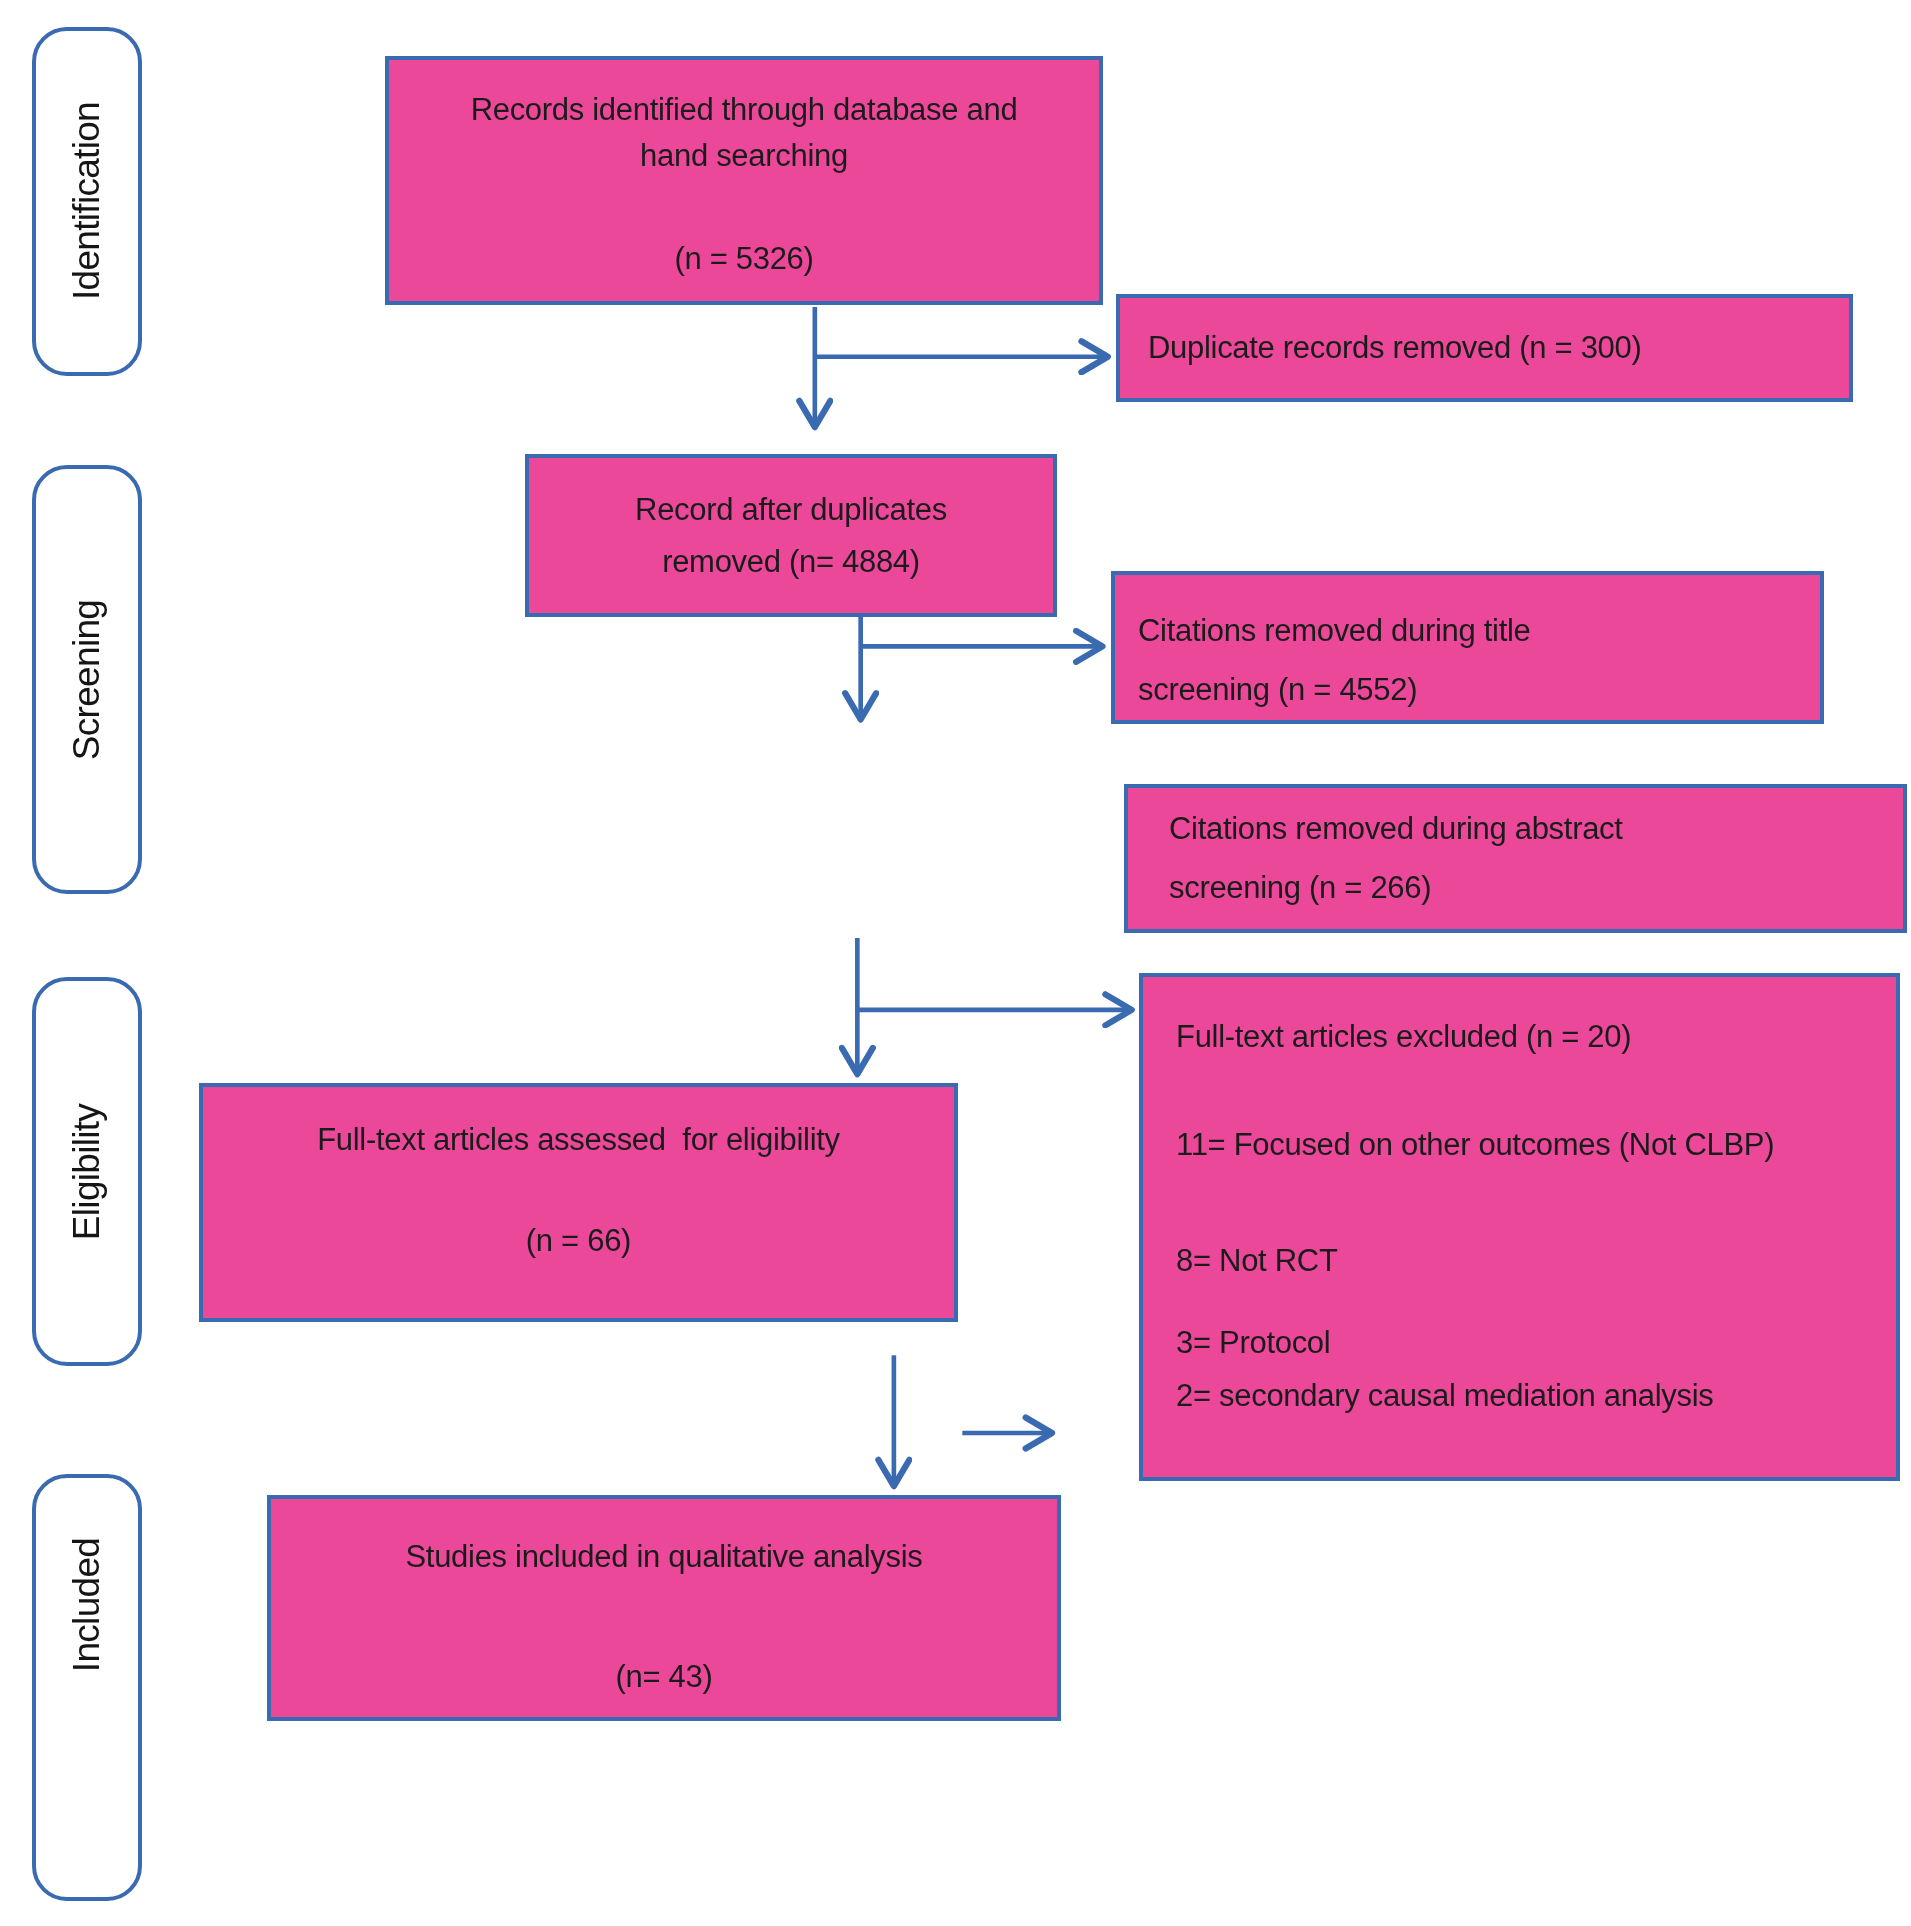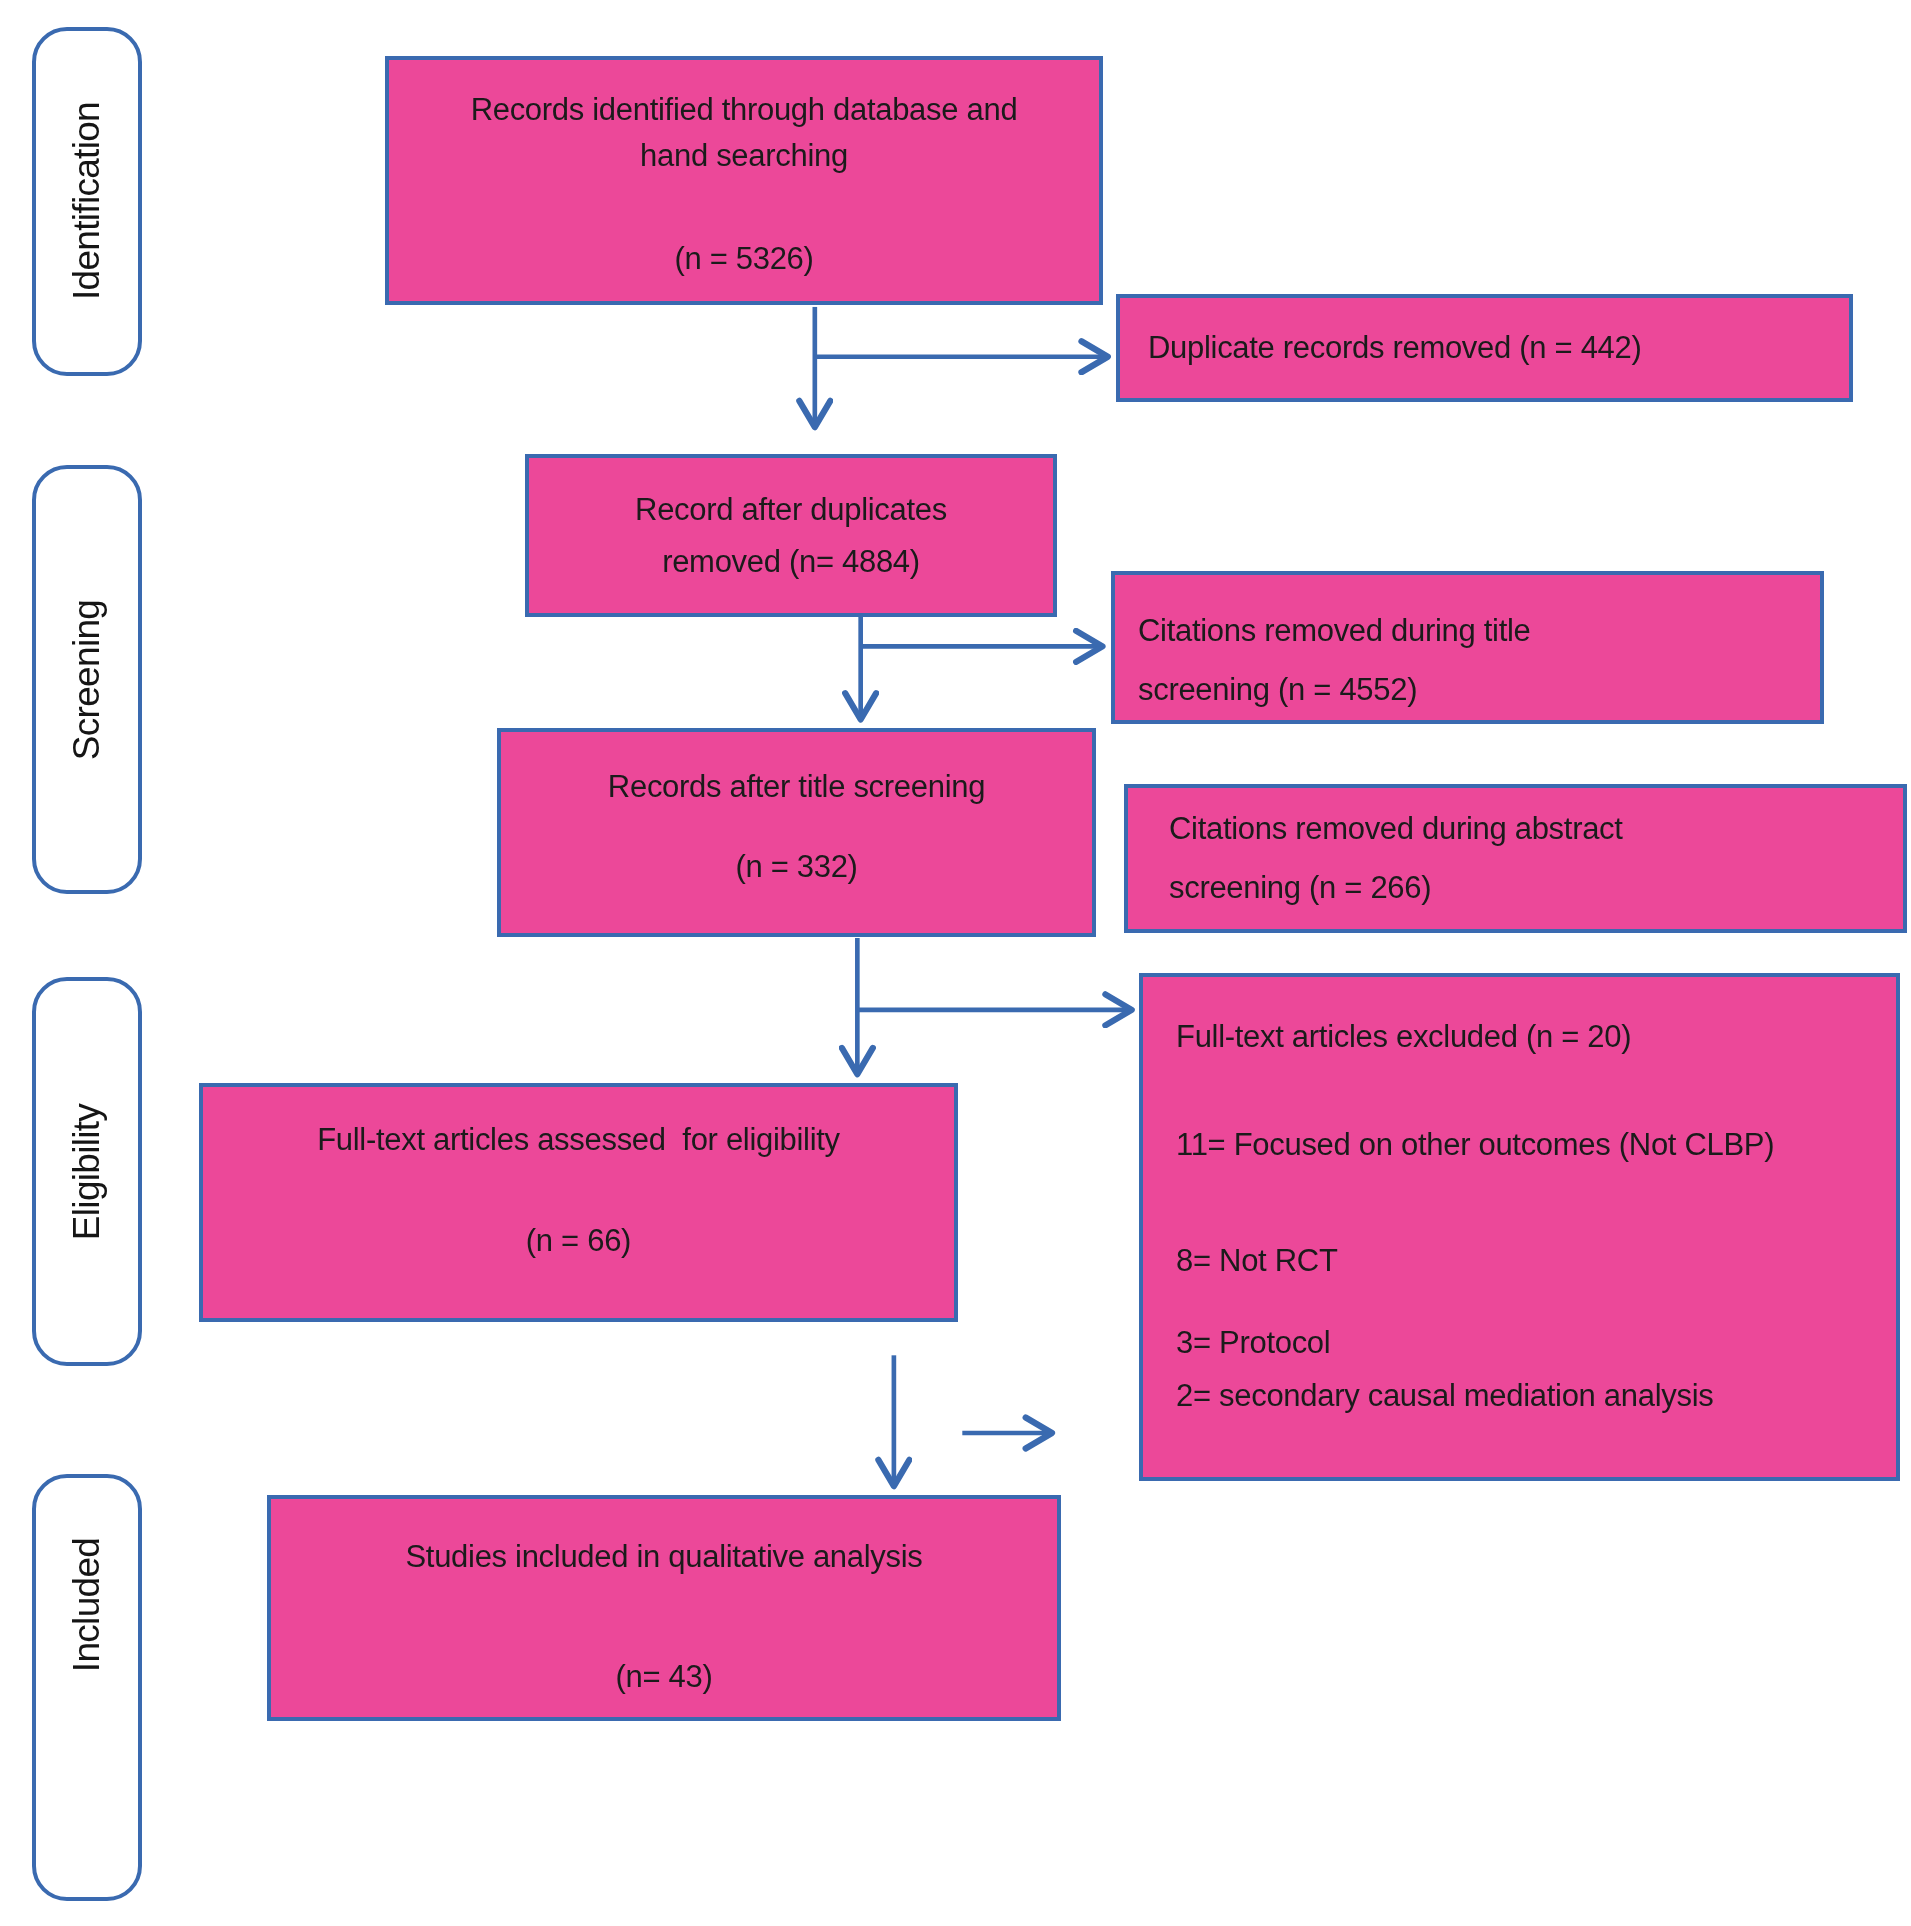--- a/index.html
+++ b/index.html
@@ -111,35 +111,31 @@
   <div class="stage included" style="top:1474px;height:427px;">
     <span>Included</span>
   </div>
 
   <div class="box box-a center">
     <div class="t">Records identified through database and hand searching</div>
     <div class="n">(n = 5326)</div>
   </div>
 
   <div class="box box-b">
-    <div class="t">Duplicate records removed (n = 442)</div>
+    <div class="t">Duplicate records removed (n = 300)</div>
   </div>
 
   <div class="box box-c center">
     <div class="t">Record after duplicates removed (n= 4884)</div>
   </div>
 
   <div class="box box-d">
     <div class="t">Citations removed during title screening (n = 4552)</div>
   </div>
 
-  <div class="box box-e center">
-    <div class="t">Records after title screening</div>
-    <div class="n">(n = 332)</div>
-  </div>
 
   <div class="box box-f">
     <div class="t">Citations removed during abstract screening (n = 266)</div>
   </div>
 
   <div class="box box-g center">
     <div class="t">Full-text articles assessed  for eligibility</div>
     <div class="n">(n = 66)</div>
   </div>
 

